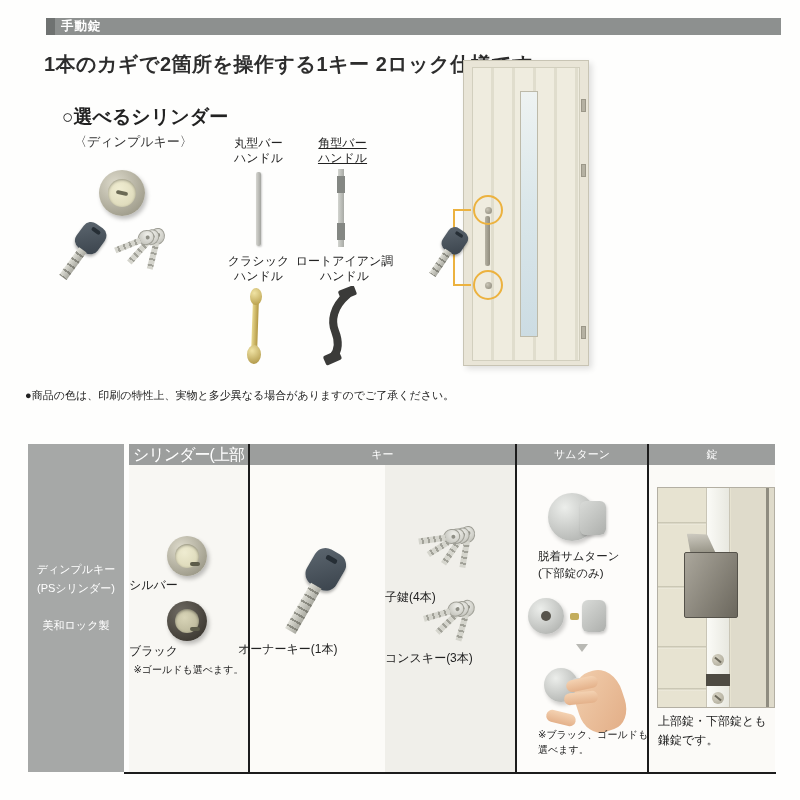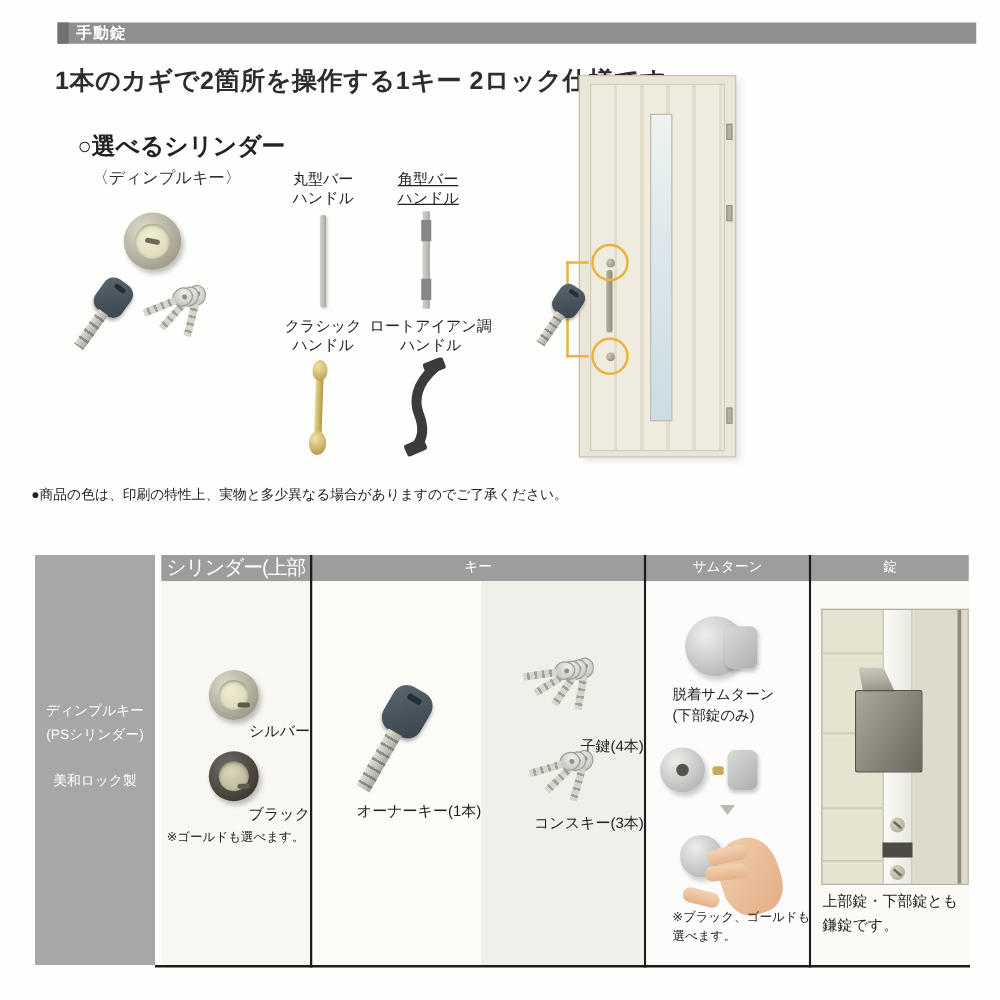--- a/index.html
+++ b/index.html
@@ -64,21 +64,21 @@
   
   .row-label { left:28px; top:444px; width:96px; height:328px; background:#a6a8a7; color:#fff; font-size:11px; line-height:1.7; text-align:center; padding-top:116px; }
   .th { top:444px; height:21px; background:#9c9e9d; color:#fff; font-size:11px; line-height:21px; text-align:center; overflow:hidden; }
   .th-cyl { left:129px; width:119px; font-size:16px; letter-spacing:-1px; }
   .th-key { left:250px; width:265px; }
   .th-thumb { left:517px; width:130px; }
   .th-lock { left:649px; width:126px; }
   .vdiv { top:444px; width:2px; height:330px; background:#1c1c1c; }
   .hbottom { left:124px; top:772px; width:652px; height:2px; background:#1c1c1c; }
   .body-cell { top:465px; height:307px; }
-  .cell-label { text-align:right; font-size:12px; color:#222; }
+  .cell-label { text-align:left; font-size:12px; color:#222; }
 
   
   .cyl2 { width:40px; height:40px; border-radius:50%; box-shadow:2px 3px 4px rgba(0,0,0,0.25); }
   .cyl2 .f { position:absolute; left:8px; top:8px; width:24px; height:24px; border-radius:50%; box-shadow:inset 0 1px 3px rgba(0,0,0,0.4); }
   .cyl2 .s { position:absolute; left:15px; top:18px; width:10px; height:4px; background:#5d5c4a; border-radius:2px; }
   .cyl2.silver { background:radial-gradient(circle at 35% 30%, #dedbcc, #a09d8c 75%); }
   .cyl2.silver .f { background:radial-gradient(circle at 40% 35%, #efecd1, #d7d3b2); }
   .cyl2.black { background:radial-gradient(circle at 35% 30%, #6e6a62, #403c35 75%); }
   .cyl2.black .f { background:radial-gradient(circle at 40% 35%, #d9d5b8, #b3af92); }
 
@@ -236,21 +236,21 @@
         <div class="s"></div>
       </div>
     </div>
   <div class="abs cell-label" style="left:129px; top:643px; width:119px;">ブラック</div>
   <div class="abs note-sm" style="left:129px; top:663px; width:119px; text-align:center;">※ゴールドも選べます。</div>
 
   <div class="abs key-dark key-owner" style="left:296px; top:546px; transform:rotate(30deg);">
     <div class="kd-head"></div>
     <div class="kd-blade"></div>
   </div>
-  <div class="abs cell-label" style="left:250px; top:641px; width:135px;">オーナーキー(1本)</div>
+  <div class="abs cell-label" style="left:238px; top:641px; width:135px;">オーナーキー(1本)</div>
 
   <div class="abs" style="left:416px; top:526px; width:64px; height:64px;">
     <div class="fan-key" style="right:4px; top:0; transform:rotate(10deg);">
         <div class="fk-head"></div>
         <div class="fk-blade"></div>
       </div>
     <div class="fan-key" style="right:8px; top:2px; transform:rotate(34deg);">
         <div class="fk-head"></div>
         <div class="fk-blade"></div>
       </div>

